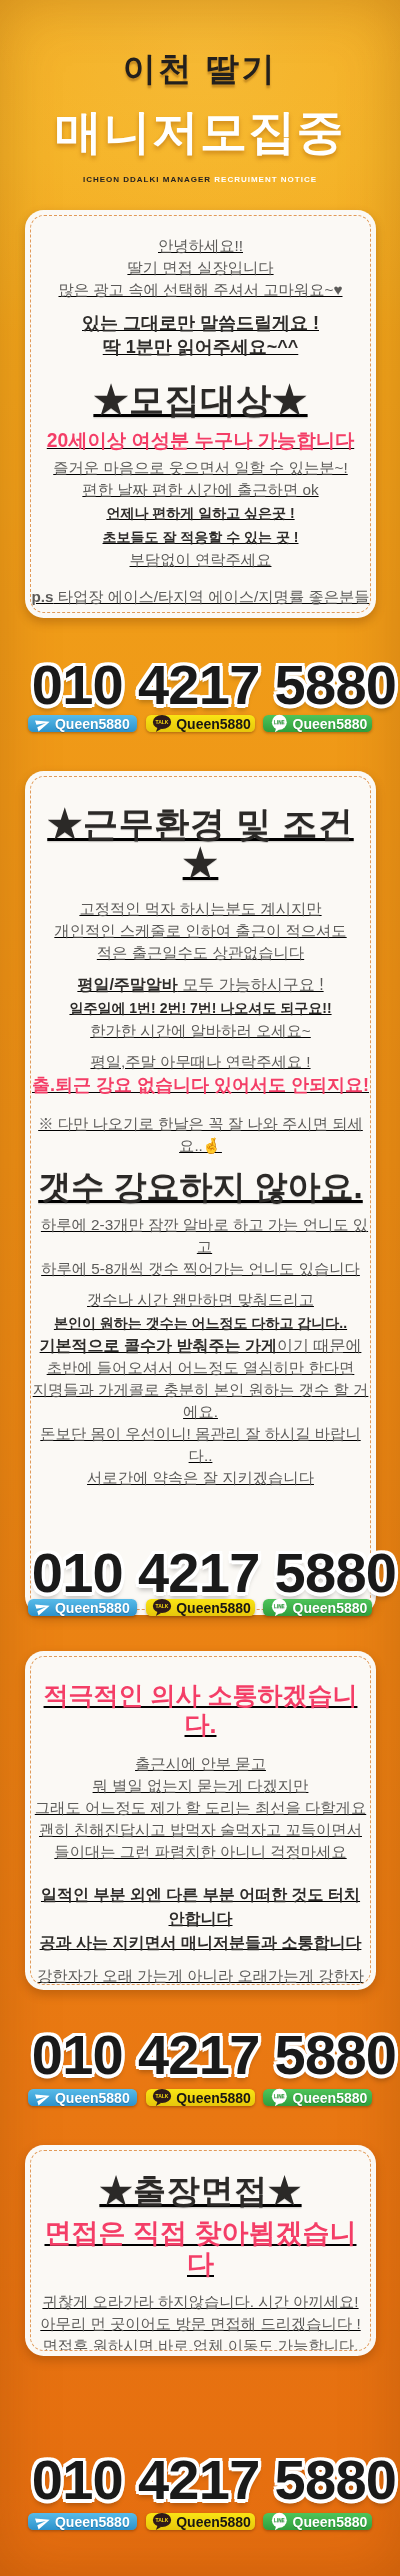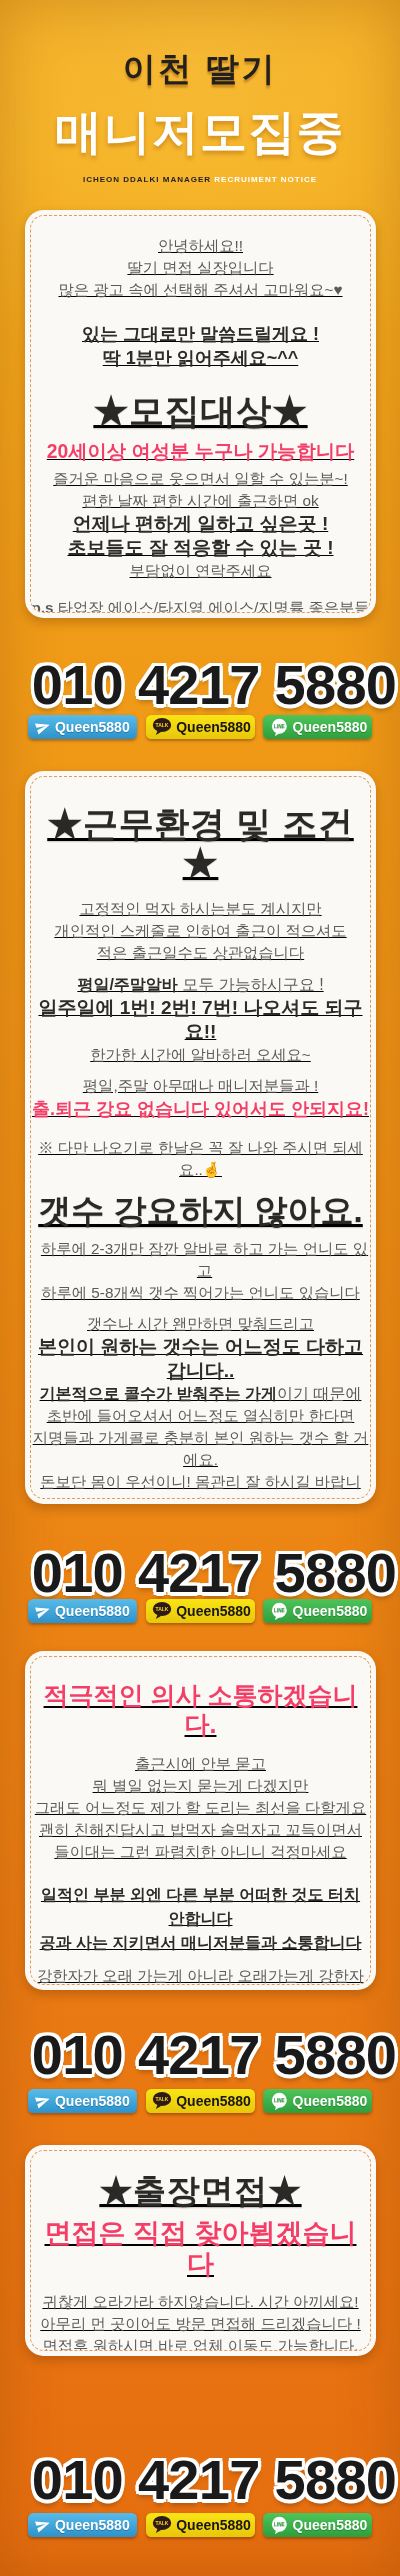--- a/index.html
+++ b/index.html
@@ -21,47 +21,47 @@
   .h-caption{position:absolute;top:175px;width:100%;text-align:center;margin:0;
     font-size:8px;font-weight:bold;letter-spacing:1px;}
   .cap-b{color:#262220;} .cap-w{color:#ffffff;}
 
   
   .card{position:absolute;left:25px;width:351px;background:#fbf9f5;border-radius:18.7px;
     box-shadow:0 4.7px 10px rgba(110,50,0,.30);}
   .card-inner{margin:5.3px;border:1.3px dashed #e19a58;border-radius:14px;
     height:calc(100% - 10.7px);box-sizing:border-box;text-align:center;overflow:hidden;text-decoration:underline;}
   .card-intro{top:210px;height:408px;}
-  .card-work{top:771px;height:733px;}
+  .card-work{top:771px;height:844px;}
   .card-comm{top:1651px;height:339px;}
   .card-visit{top:2145px;height:211px;}
 
   .reg{font-size:15.3px;line-height:22px;color:#5c5b59;margin:0;}
-  .bold{font-size:19px;line-height:24px;color:#2e2c2a;font-weight:bold;margin:0;}
+  .bold{font-size:14px;line-height:24px;color:#2e2c2a;font-weight:bold;margin:0;}
   .pink{color:#f43e67;}
   .sec-title{font-size:35px;line-height:39px;font-weight:bold;color:#2b2927;margin:0;letter-spacing:0.7px;
     text-shadow:0 1.3px 0.7px rgba(0,0,0,.15);}
   .big-pink{font-size:19.3px;line-height:25px;font-weight:bold;color:#f43e67;margin:0;}
   .huge{font-size:33px;line-height:37px;font-weight:bold;color:#2b2927;margin:0;text-shadow:0 1.3px 0.7px rgba(0,0,0,.15);}
   .comm-title{font-size:25px;line-height:29px;font-weight:bold;color:#f43e67;margin:0;}
   .visit-pink{font-size:27px;line-height:31px;font-weight:bold;color:#f43e67;margin:0;}
 
   
   .phone{position:absolute;width:100%;text-align:center;margin:14px;
     font-size:56px;line-height:1;font-weight:bold;color:#1a1a1a;letter-spacing:-0.7px;
     text-shadow:
       -2.7px -2.7px 0 #fff, 2.7px -2.7px 0 #fff, -2.7px 2.7px 0 #fff, 2.7px 2.7px 0 #fff,
       -3.3px 0 0 #fff, 3.3px 0 0 #fff, 0 -3.3px 0 #fff, 0 4px 0 #fff,
       0 6px 5.3px rgba(0,0,0,.25);}
   .p1{top:643px}.p2{top:1531px}.p3{top:2013px}.p4{top:2438px}
 
   
   .btn-row{position:absolute;width:100%;display:flex;justify-content:center;gap:8.7px;}
   .b1{top:715px}.b2{top:1599px}.b3{top:2089px}.b4{top:2513px}
-  .btn{height:24px;width:109px;border-radius:5.3px;display:flex;align-items:center;
+  .btn{height:17px;width:109px;border-radius:5.3px;display:flex;align-items:center;
     box-sizing:border-box;padding:0 6.7px;gap:4px;font-size:14px;font-weight:bold;
     box-shadow:0 1.3px 2.7px rgba(60,20,0,.35);}
   .btn .lbl{flex:1;text-align:center;}
   .btn-tg{background:linear-gradient(#58bbe9,#2d92cb);color:#fff;text-shadow:0 0.7px 0.7px rgba(0,60,100,.4);}
   .btn-kk{background:linear-gradient(#f9e414,#e7c70b);color:#191613;}
   .btn-ln{background:linear-gradient(#4ec45a,#2f9e3d);color:#fff;text-shadow:0 0.7px 0.7px rgba(0,80,20,.4);}
   .ic{display:flex;align-items:center;justify-content:center;}
 </style>
 </head>
 <body>
@@ -73,21 +73,21 @@
   <p class="h-caption">
     <span class="cap-b">ICHEON DDALKI MANAGER</span>
     <span class="cap-w">RECRUIMENT NOTICE</span>
   </p>
 
   <section class="card card-intro">
     <div class="card-inner" style="padding-top:18.7px;">
       <p class="reg">안녕하세요!!</p>
       <p class="reg">딸기 면접 실장입니다</p>
       <p class="reg">많은 광고 속에 선택해 주셔서 고마워요~♥</p>
-      <p class="bold" style="margin-top:21px;font-size:18px;">있는 그대로만 말씀드릴게요 !</p>
+      <p class="bold" style="margin-top:10px;font-size:18px;">있는 그대로만 말씀드릴게요 !</p>
       <p class="bold" style="font-size:18px;">딱 1분만 읽어주세요~^^</p>
       <h2 class="sec-title" style="margin-top:21px;">★모집대상★</h2>
       <p class="big-pink" style="margin-top:9.3px;">20세이상 여성분 누구나 가능합니다</p>
       <p class="reg" style="margin-top:4px;">즐거운 마음으로 웃으면서 일할 수 있는분~!</p>
       <p class="reg">편한 날짜 편한 시간에 출근하면 ok</p>
       <p class="bold">언제나 편하게 일하고 싶은곳 !</p>
       <p class="bold">초보들도 잘 적응할 수 있는 곳 !</p>
       <p class="reg">부담없이 연락주세요</p>
       <p class="reg" style="margin-top:14.7px;"><b>p.s</b><span> 타업장 에이스/타지역 에이스/지명률 좋은분들</span></p>
 
@@ -129,21 +129,21 @@
 
   <section class="card card-work">
     <div class="card-inner" style="padding-top:27px;">
       <h2 class="sec-title">★근무환경 및 조건★</h2>
       <p class="reg" style="margin-top:16px;">고정적인 먹자 하시는분도 계시지만</p>
       <p class="reg">개인적인 스케줄로 인하여 출근이 적으셔도</p>
       <p class="reg">적은 출근일수도 상관없습니다</p>
       <p class="reg" style="margin-top:9.3px;font-size:16px;"><b style="color:#2e2c2a;">평일/주말알바</b><span> 모두 가능하시구요 !</span></p>
       <p class="bold">일주일에 1번! 2번! 7번! 나오셔도 되구요!!</p>
       <p class="reg">한가한 시간에 알바하러 오세요~</p>
-      <p class="reg" style="margin-top:9.3px;">평일,주말 아무때나 매니저분들과 !</p>
+      <p class="reg" style="margin-top:9.3px;">평일,주말 아무때나 연락주세요 !</p>
       <p class="bold pink" style="font-size:18px;">출.퇴근 강요 없습니다 있어서도 안되지요!</p>
       <p class="reg" style="margin-top:16px;">※ 다만 나오기로 한날은 꼭 잘 나와 주시면 되세요..🤞</p>
       <h2 class="huge" style="margin-top:10.7px;">갯수 강요하지 않아요.</h2>
       <p class="reg" style="margin-top:9.3px;margin-left:8px;">하루에 2-3개만 잠깐 알바로 하고 가는 언니도 있고</p>
       <p class="reg">하루에 5-8개씩 갯수 찍어가는 언니도 있습니다</p>
       <p class="reg" style="margin-top:9.3px;">갯수나 시간 왠만하면 맞춰드리고</p>
       <p class="bold">본인이 원하는 갯수는 어느정도 다하고 갑니다..</p>
       <p class="reg" style="font-size:16px;"><b style="color:#2e2c2a;">기본적으로 콜수가 받춰주는 가게</b><span>이기 때문에</span></p>
       <p class="reg">초반에 들어오셔서 어느정도 열심히만 한다면</p>
       <p class="reg">지명들과 가게콜로 충분히 본인 원하는 갯수 할 거에요.</p>

